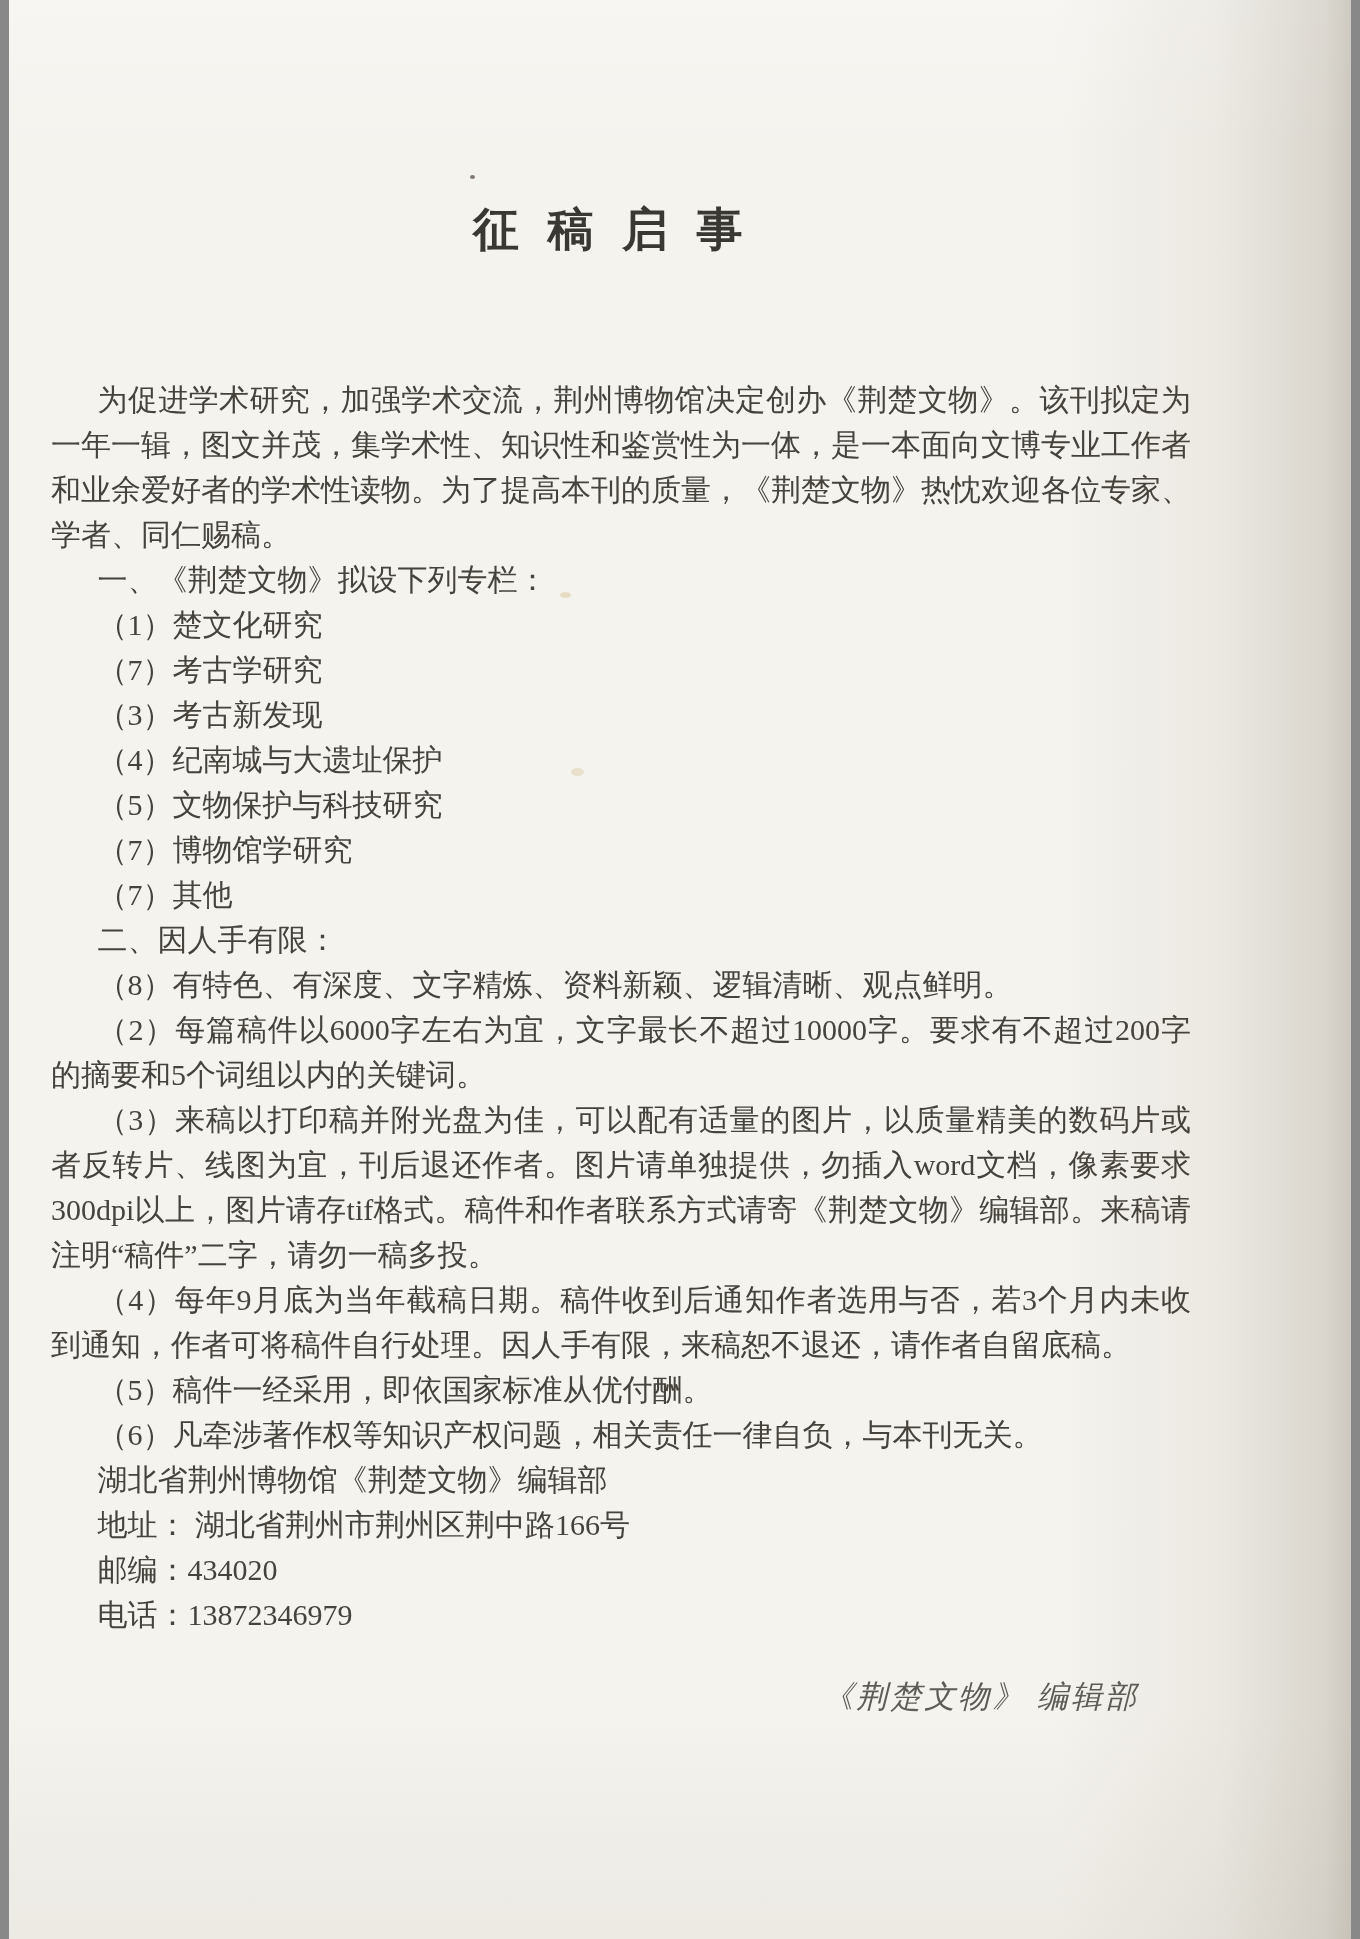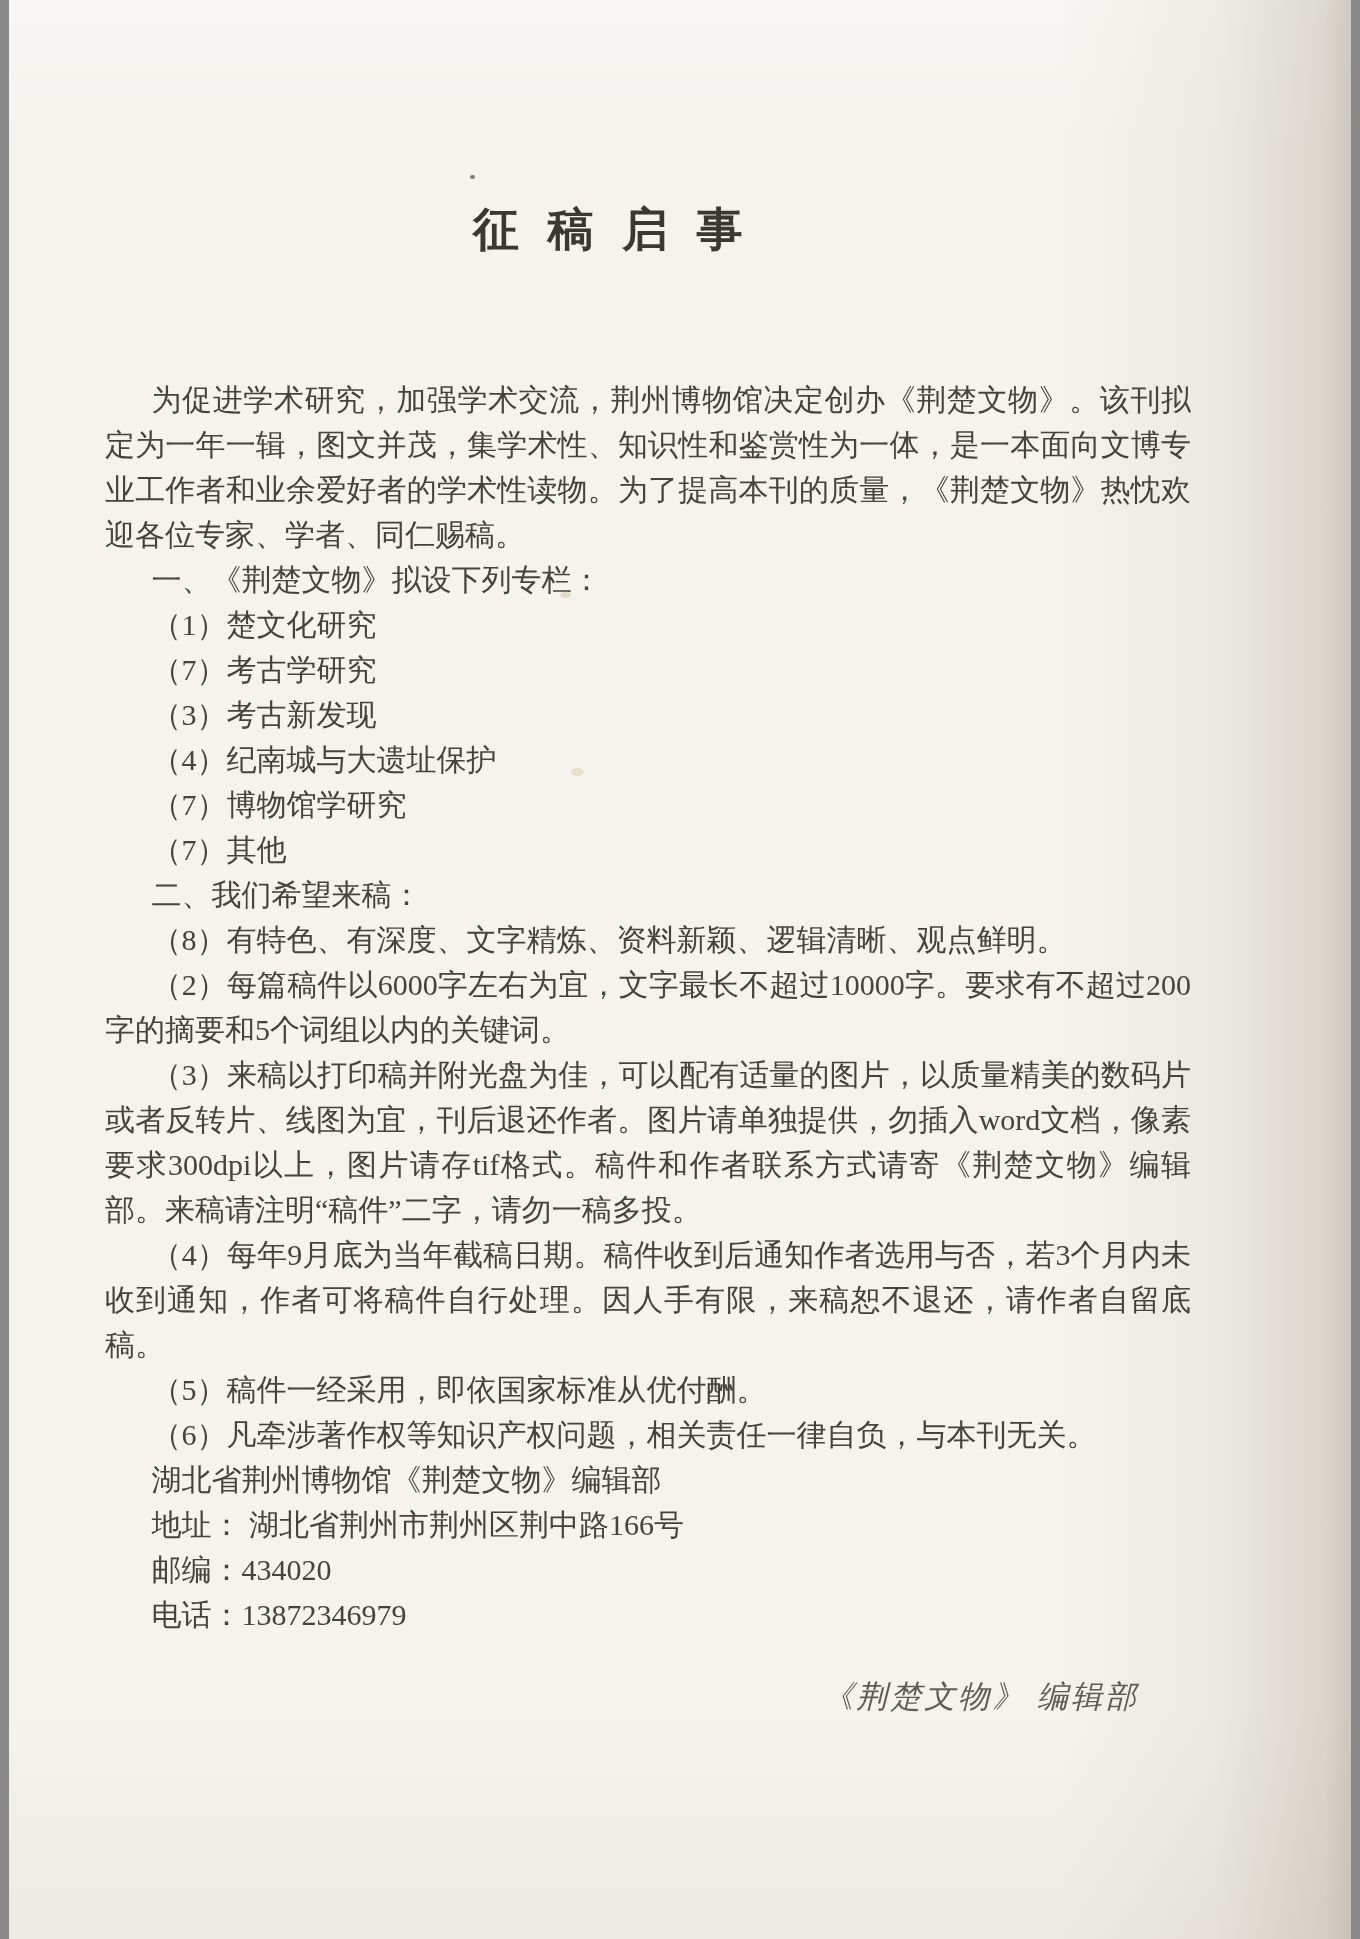--- a/index.html
+++ b/index.html
@@ -26,21 +26,21 @@
     font-size: 46px;
     line-height: 58px;
     font-weight: 700;
     color: #3a3832;
     text-align: center;
     letter-spacing: 0.62em;
     transform: translateX(-58px);
   }
   .body-text {
     margin-top: 118px;
-    padding-left: 96px;
+    padding-left: 42px;
     padding-right: 160px;
     font-size: 30px;
     line-height: 45px;
     text-align: justify;
   }
   .para {
     margin: 0;
     text-indent: 1.55em;
   }
   .signature {
@@ -76,24 +76,25 @@
 
   <div class="body-text">
 
     <p class="para">为促进学术研究，加强学术交流，荆州博物馆决定创办《荆楚文物》。该刊拟定为一年一辑，图文并茂，集学术性、知识性和鉴赏性为一体，是一本面向文博专业工作者和业余爱好者的学术性读物。为了提高本刊的质量，《荆楚文物》热忱欢迎各位专家、学者、同仁赐稿。</p>
 
     <p class="para">一、《荆楚文物》拟设下列专栏：</p>
     <p class="para">（1）楚文化研究</p>
     <p class="para">（7）考古学研究</p>
     <p class="para">（3）考古新发现</p>
     <p class="para">（4）纪南城与大遗址保护</p>
+    <p class="para">（5）文物保护与科技研究</p>
     <p class="para">（7）博物馆学研究</p>
     <p class="para">（7）其他</p>
 
-    <p class="para">二、我们希望来稿：</p>
+    <p class="para">二、因人手有限：</p>
     <p class="para">（8）有特色、有深度、文字精炼、资料新颖、逻辑清晰、观点鲜明。</p>
     <p class="para">（2）每篇稿件以6000字左右为宜，文字最长不超过10000字。要求有不超过200字的摘要和5个词组以内的关键词。</p>
     <p class="para">（3）来稿以打印稿并附光盘为佳，可以配有适量的图片，以质量精美的数码片或者反转片、线图为宜，刊后退还作者。图片请单独提供，勿插入word文档，像素要求300dpi以上，图片请存tif格式。稿件和作者联系方式请寄《荆楚文物》编辑部。来稿请注明“稿件”二字，请勿一稿多投。</p>
     <p class="para">（4）每年9月底为当年截稿日期。稿件收到后通知作者选用与否，若3个月内未收到通知，作者可将稿件自行处理。因人手有限，来稿恕不退还，请作者自留底稿。</p>
     <p class="para">（5）稿件一经采用，即依国家标准从优付酬。</p>
     <p class="para">（6）凡牵涉著作权等知识产权问题，相关责任一律自负，与本刊无关。</p>
 
     <p class="para">湖北省荆州博物馆《荆楚文物》编辑部</p>
     <p class="para">地址： 湖北省荆州市荆州区荆中路166号</p>
     <p class="para">邮编：434020</p>

